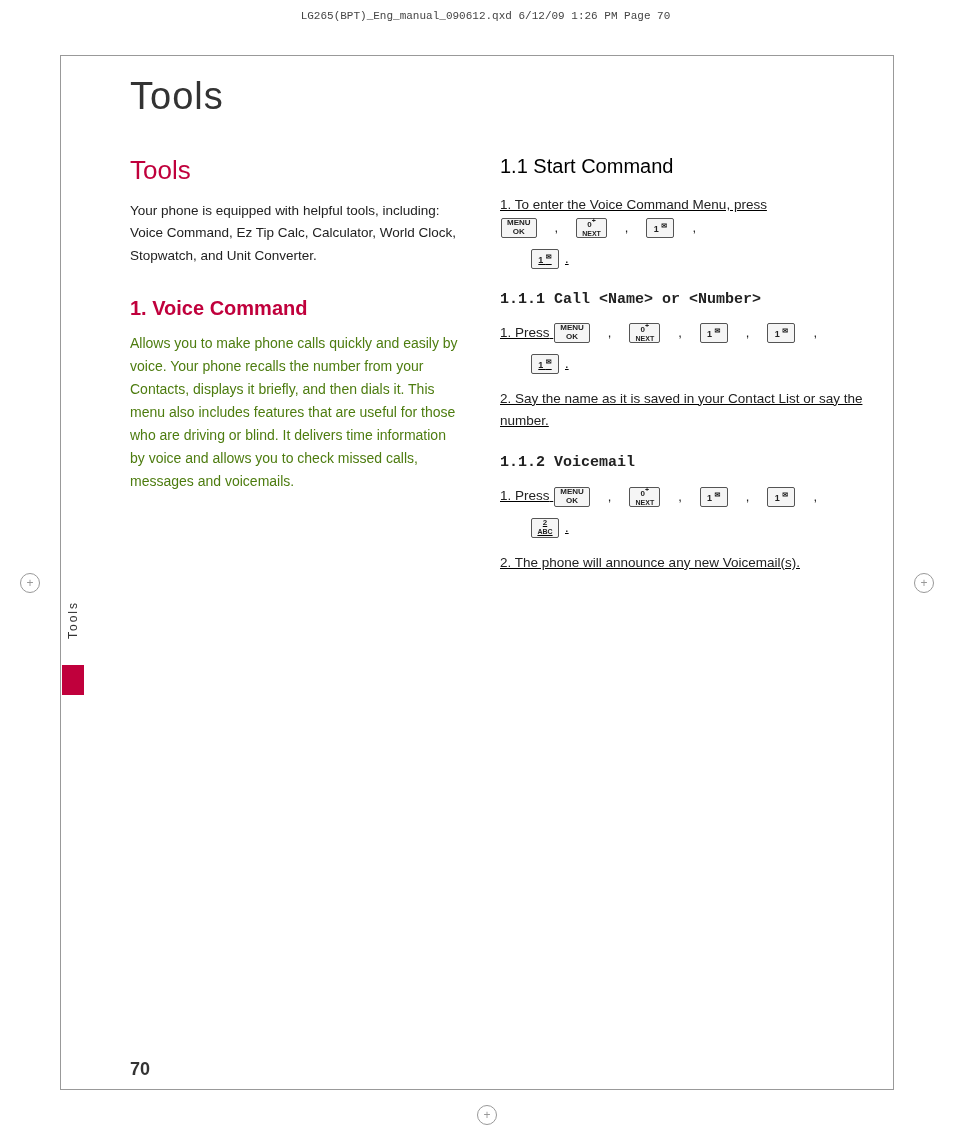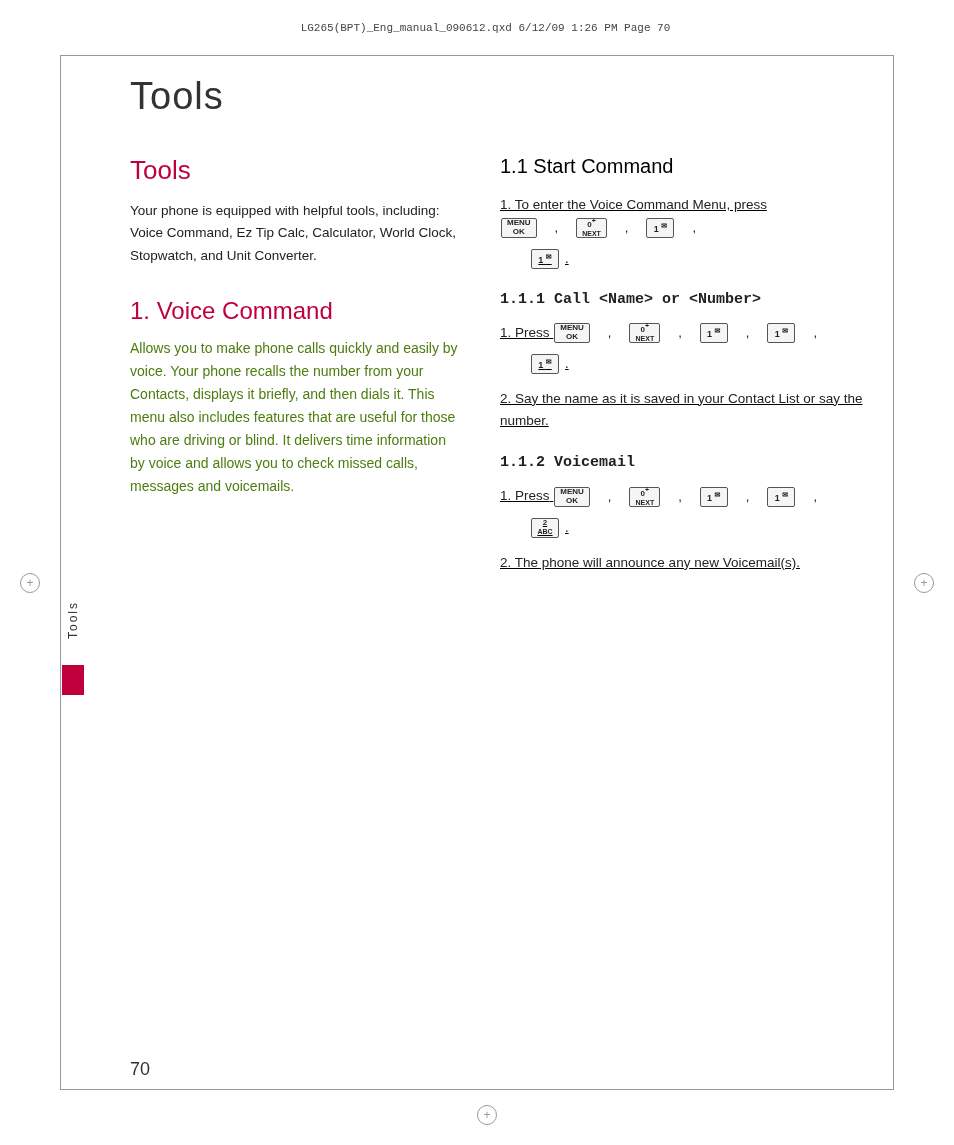--- a/index.html
+++ b/index.html
@@ -48,21 +48,20 @@
     }
 
     
     .header-bar {
       position: absolute;
       top: 10px;
       left: 77px;
       right: 60px;
       height: 35px;
       display: flex;
-      align-items: center;
       justify-content: center;
     }
     .header-text {
       font-size: 11px;
       color: #444;
       font-family: 'Courier New', monospace;
     }
 
     
     .page-title {
@@ -90,22 +89,22 @@
       margin-bottom: 14px;
     }
 
     .section-body {
       font-size: 13.5px;
       line-height: 1.65;
       color: #222;
     }
 
     .subsection-title-red {
-      font-size: 24px;
-      font-weight: 400;
+      font-size: 20px;
+      font-weight: 700;
       color: #c0003c;
       margin-top: 30px;
       margin-bottom: 12px;
     }
 
     .subsection-body {
       font-size: 14px;
       line-height: 1.65;
       color: #4d7c0f;
     }
@@ -213,20 +212,21 @@
       background: #c0003c;
     }
 
     
     .page-number {
       position: absolute;
       bottom: 65px;
       left: 130px;
       font-size: 18px;
       color: #333;
+      font-weight: bold;
     }
 
     
     .reg-mark-left {
       position: absolute;
       left: 20px;
       top: 50%;
       width: 20px;
       height: 20px;
       border: 1px solid #999;

